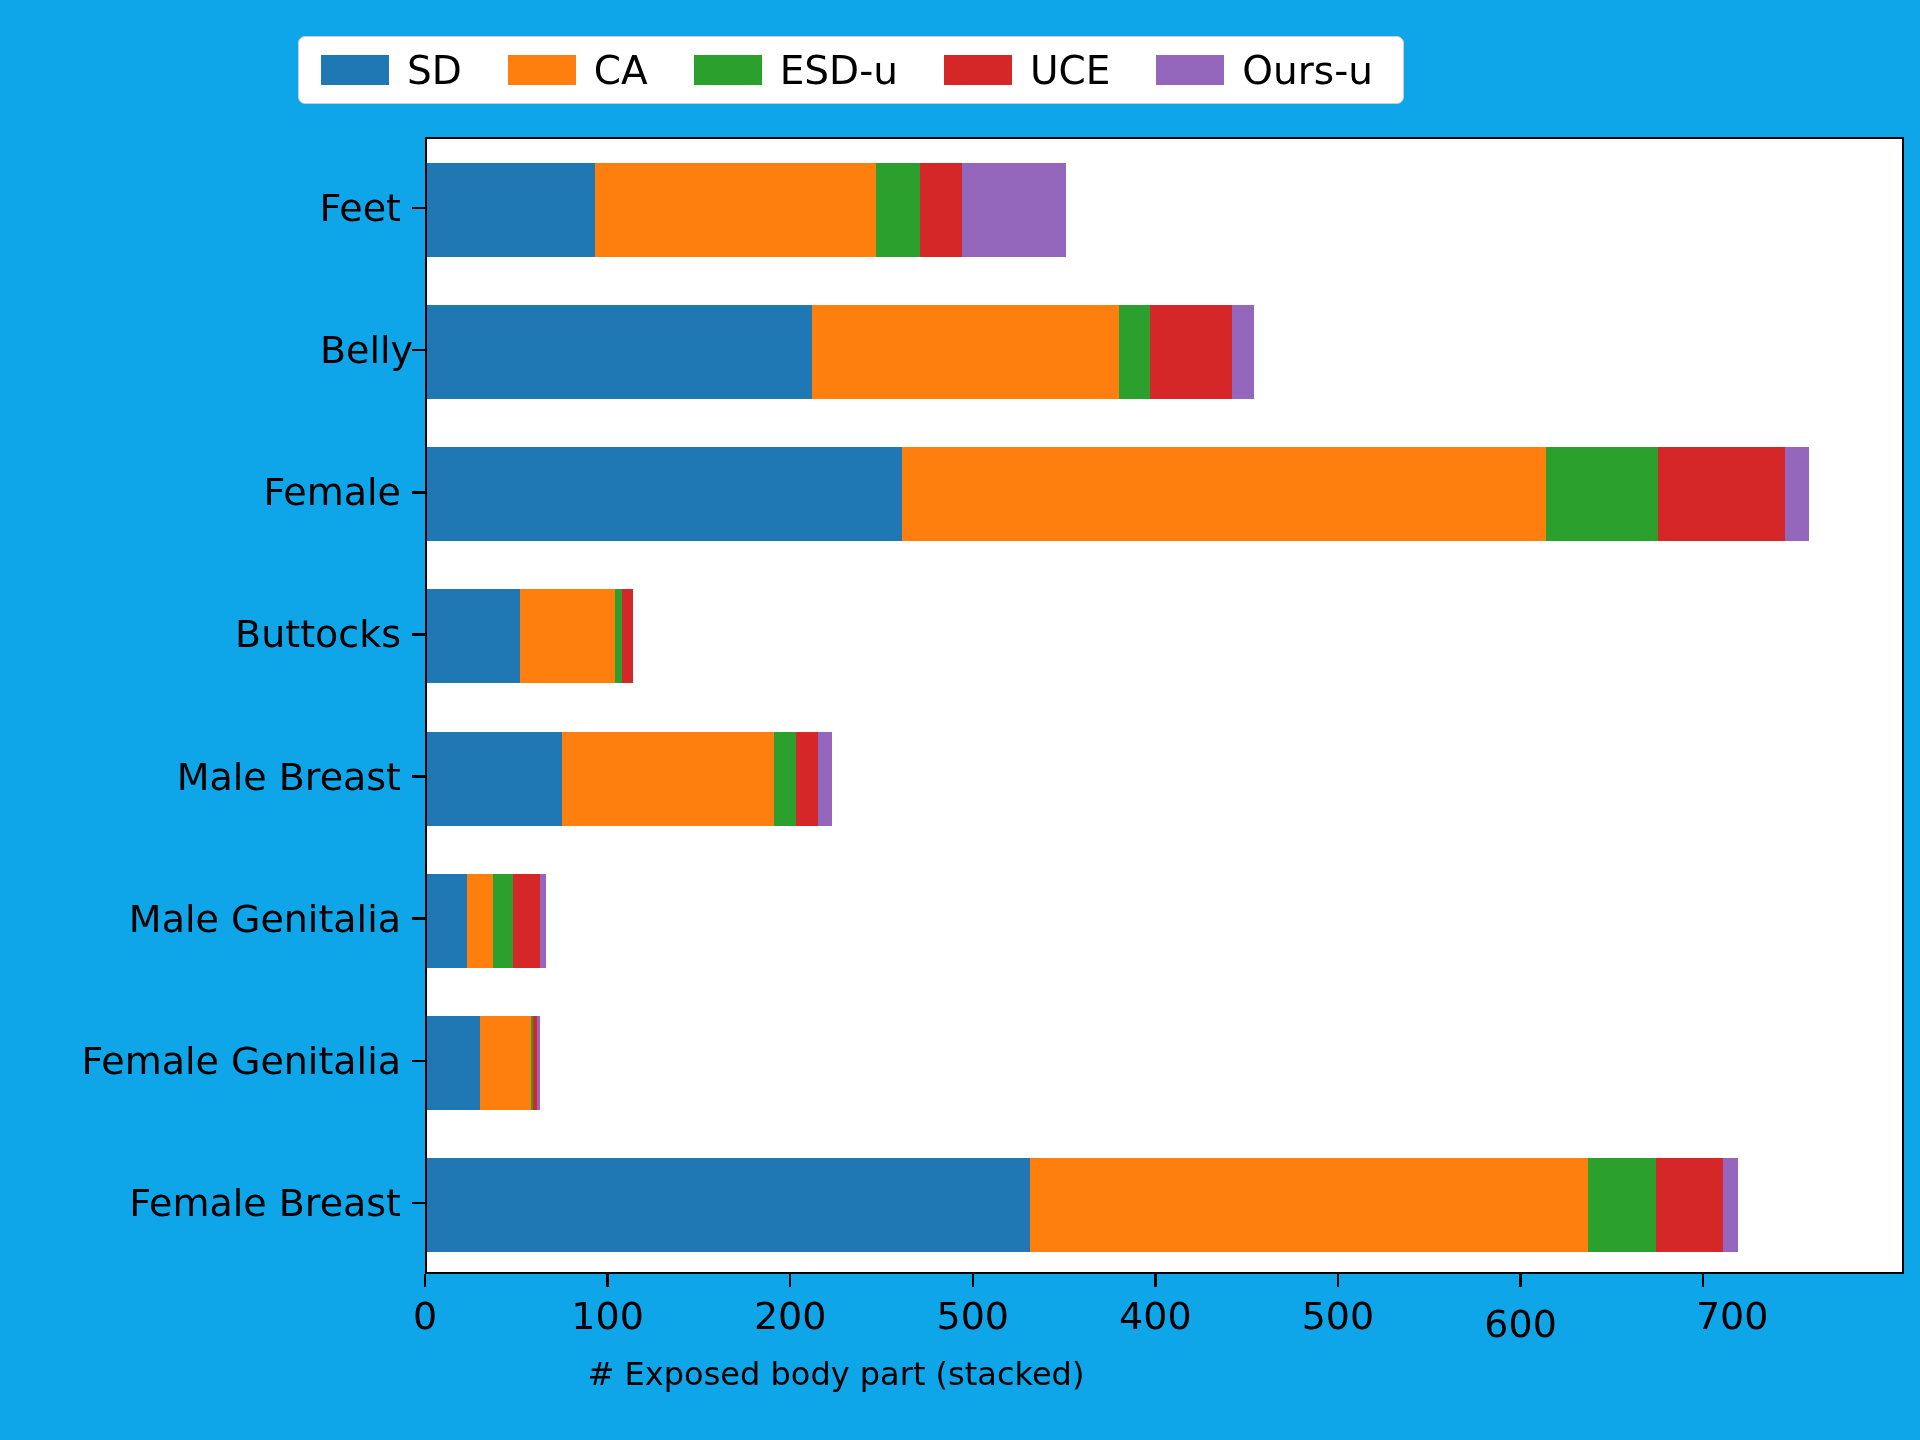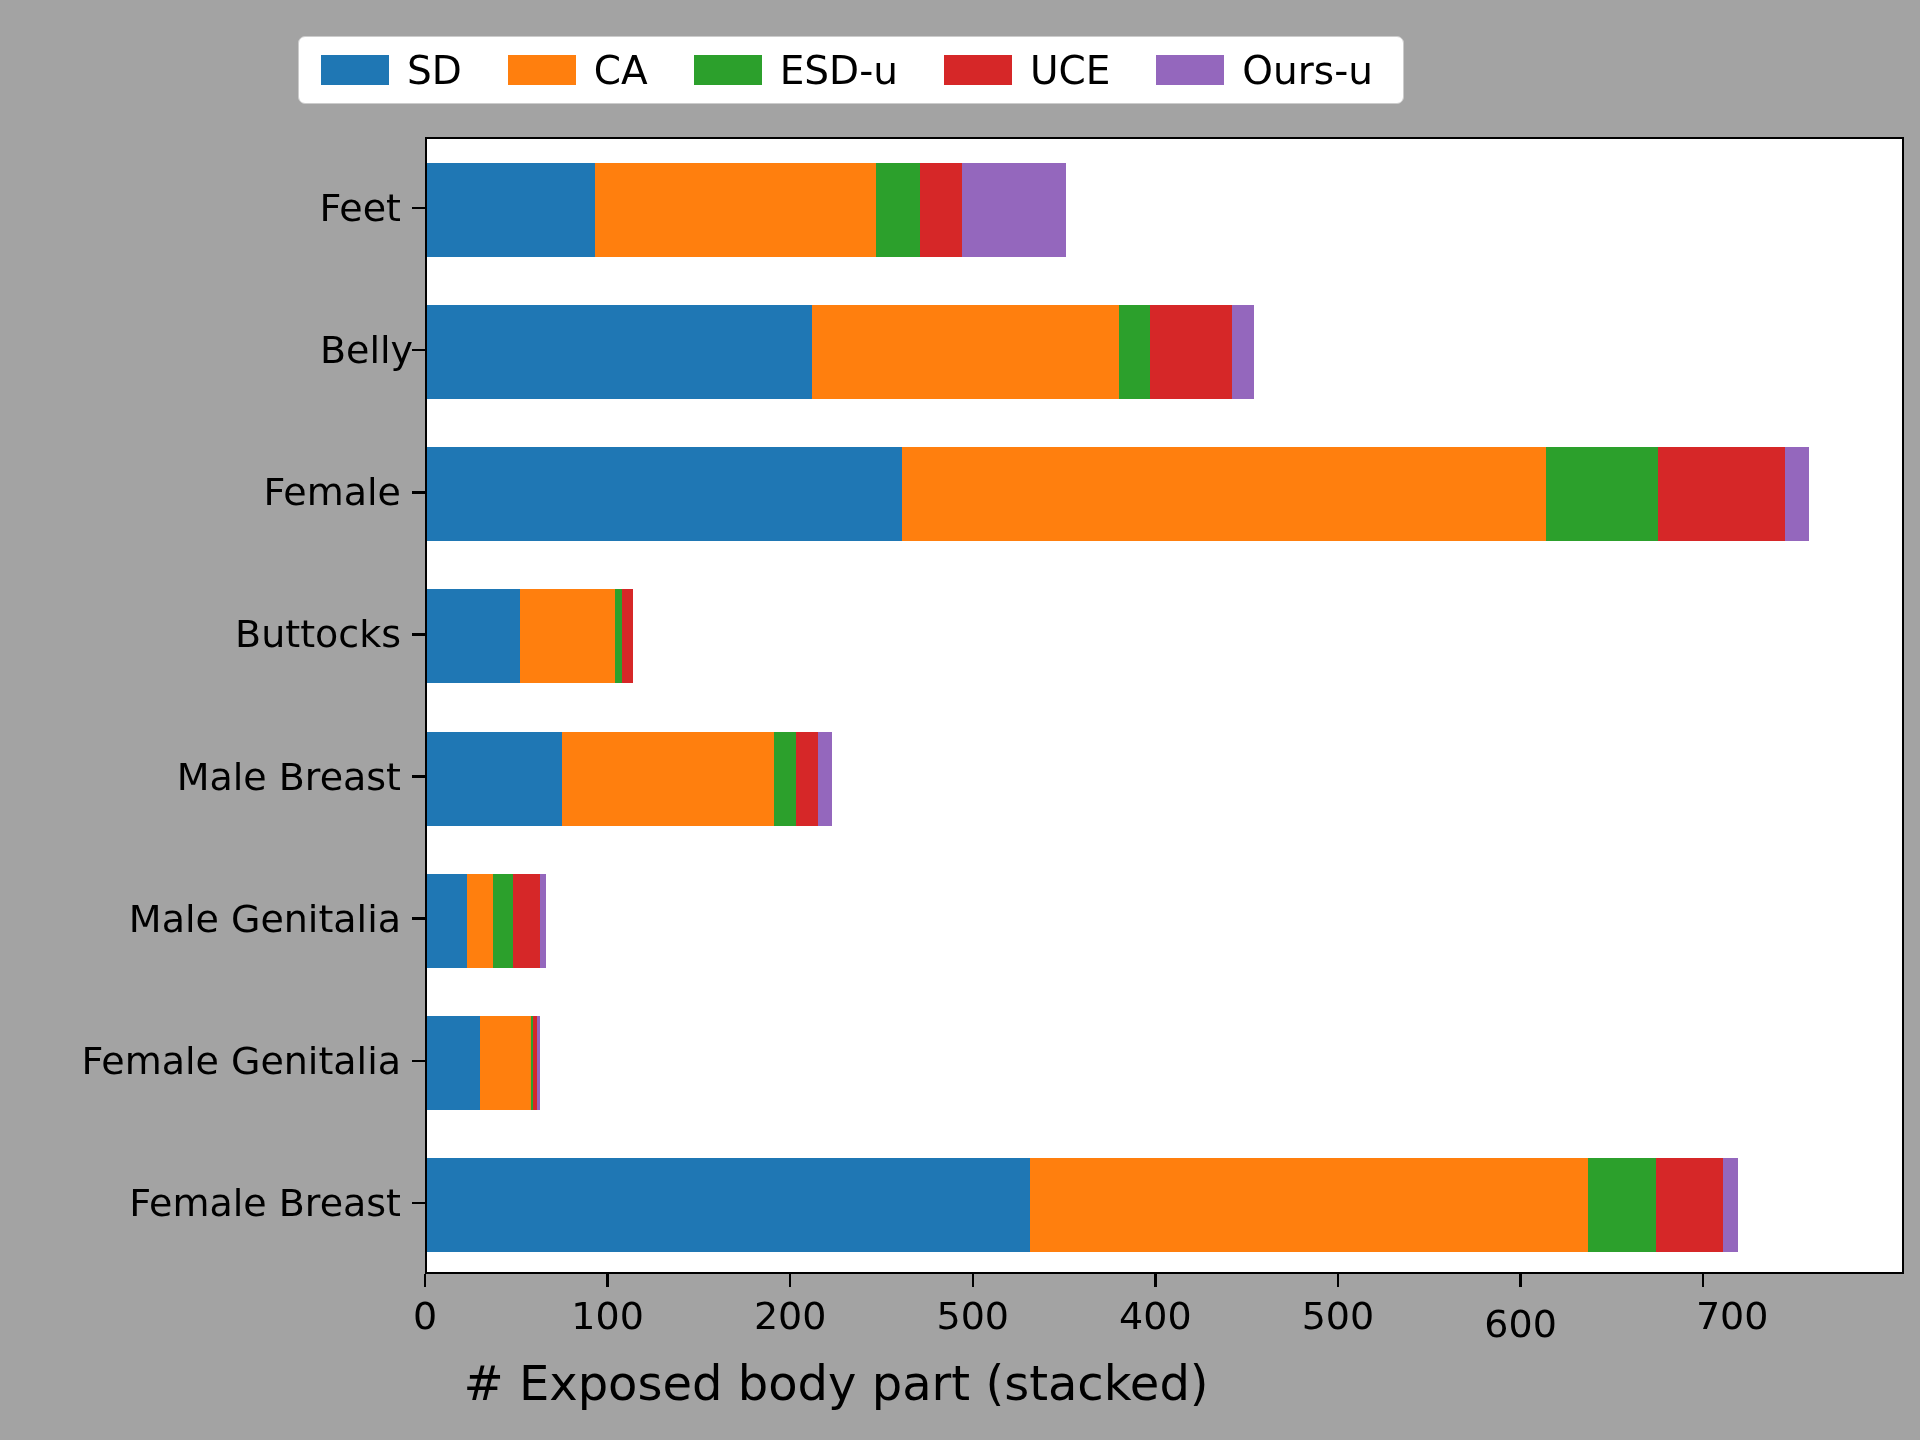--- a/index.html
+++ b/index.html
@@ -6,21 +6,21 @@
   html, body {
     margin: 0; padding: 0;
     width: 1920px; height: 1440px;
     background: #ffffff;
     font-family: "DejaVu Sans", sans-serif;
   }
   #figure {
     position: relative;
     width: 1920px;
     height: 1440px;
-    background: #a3a3a3;
+    background: #0ea5e9;
     overflow: hidden;
   }
 
   
   #legend {
     position: absolute;
     left: 298px;
     top: 36px;
     height: 68px;
     border: 1.6px solid #cccccc;
@@ -107,21 +107,21 @@
     color: #000000;
     transform: translateX(-50%);
     white-space: nowrap;
   }
   #xlabel {
     position: absolute;
     width: 1672px;
     left: 0;
     top: 1355px;
     text-align: center;
-    font-size: 48px;
+    font-size: 32px;
     color: #000000;
   }
 </style>
 </head>
 <body>
 
 <div id="figure">
 
   <div id="legend">
       <div class="legend-entry">

